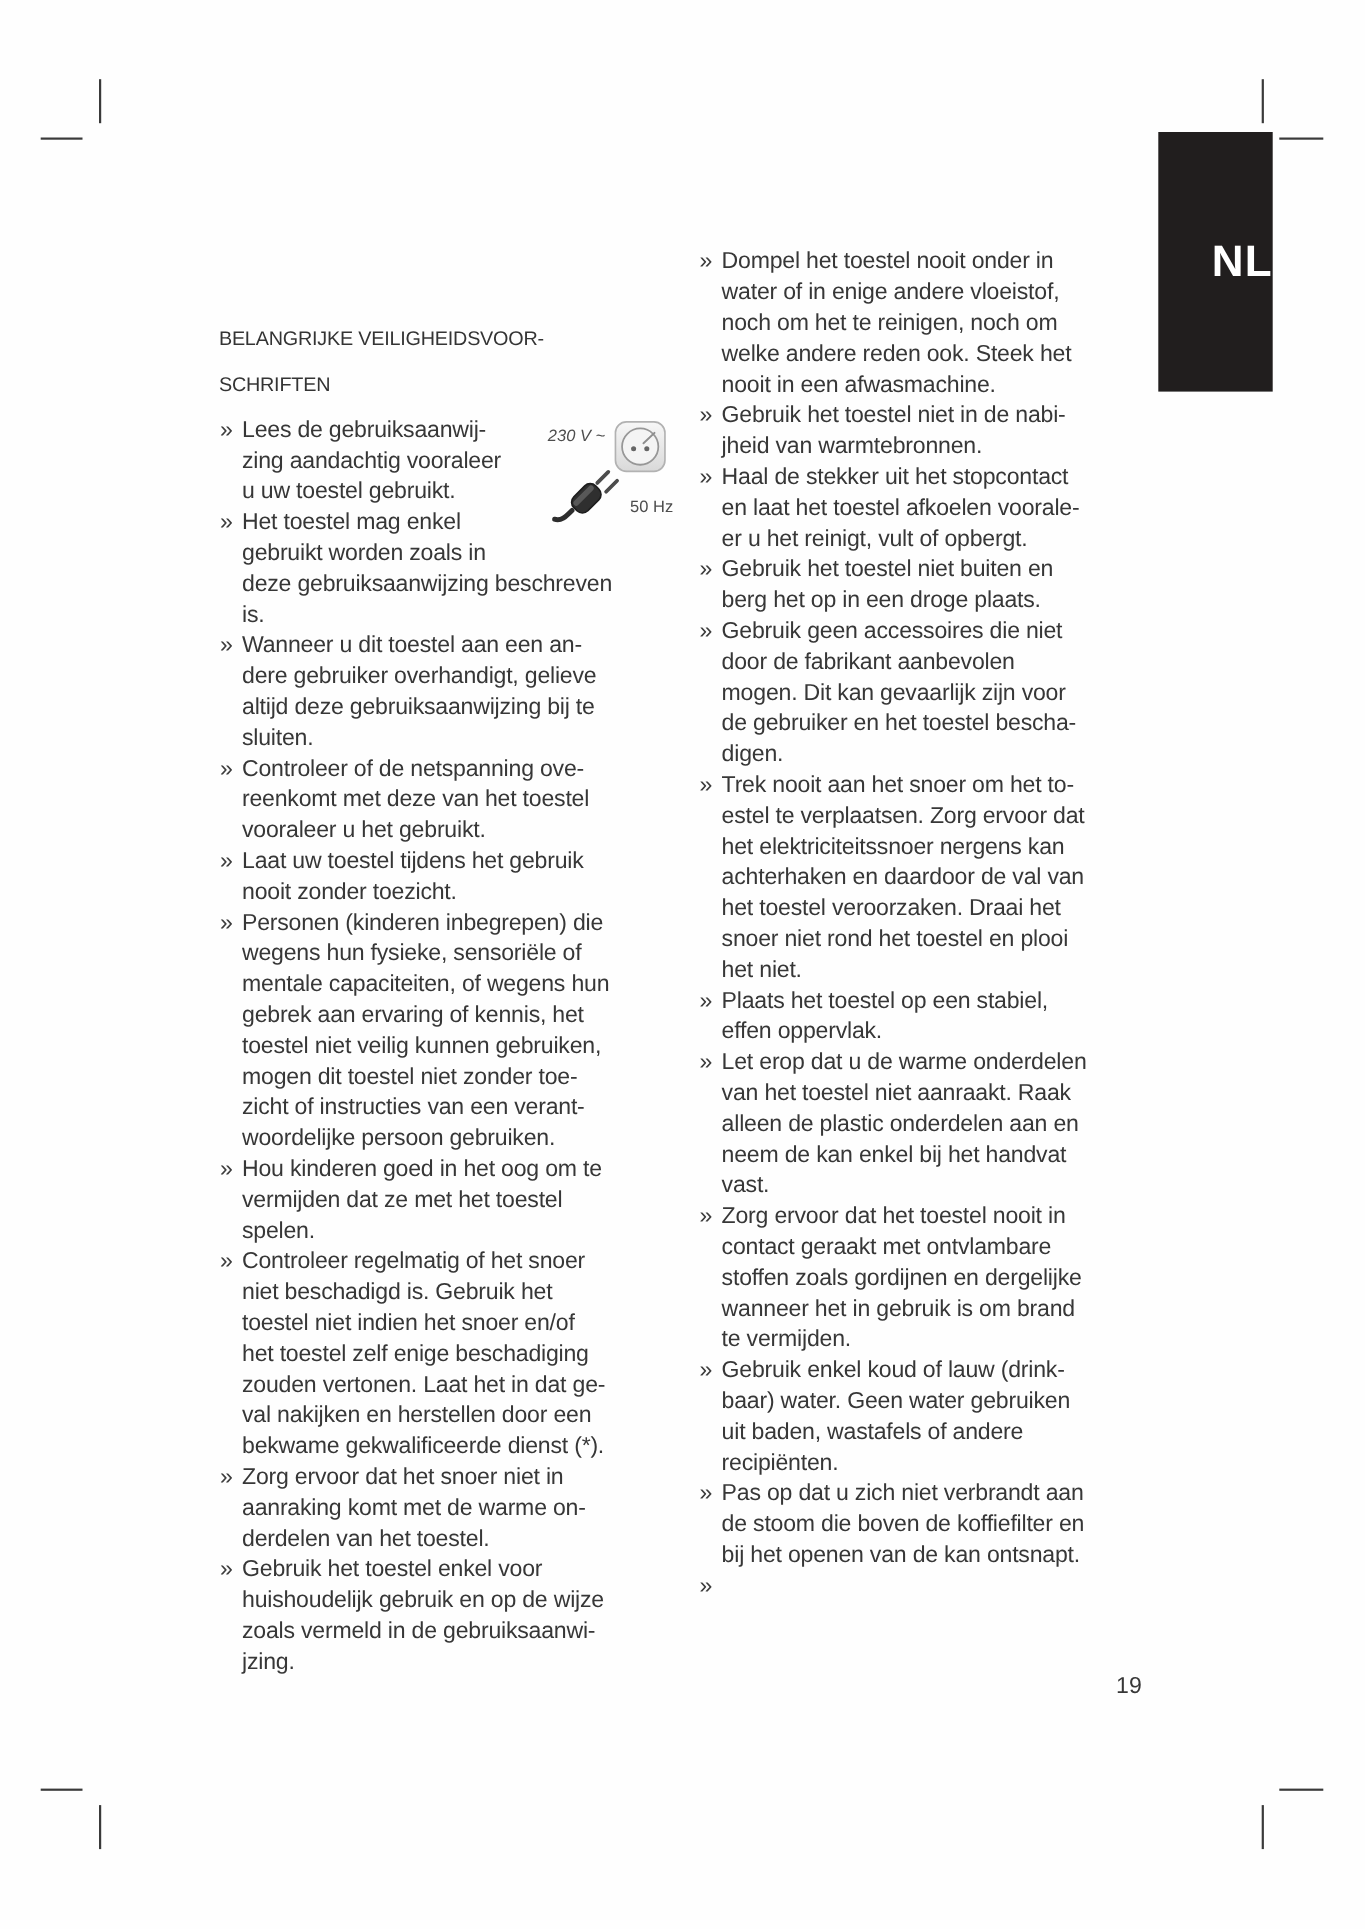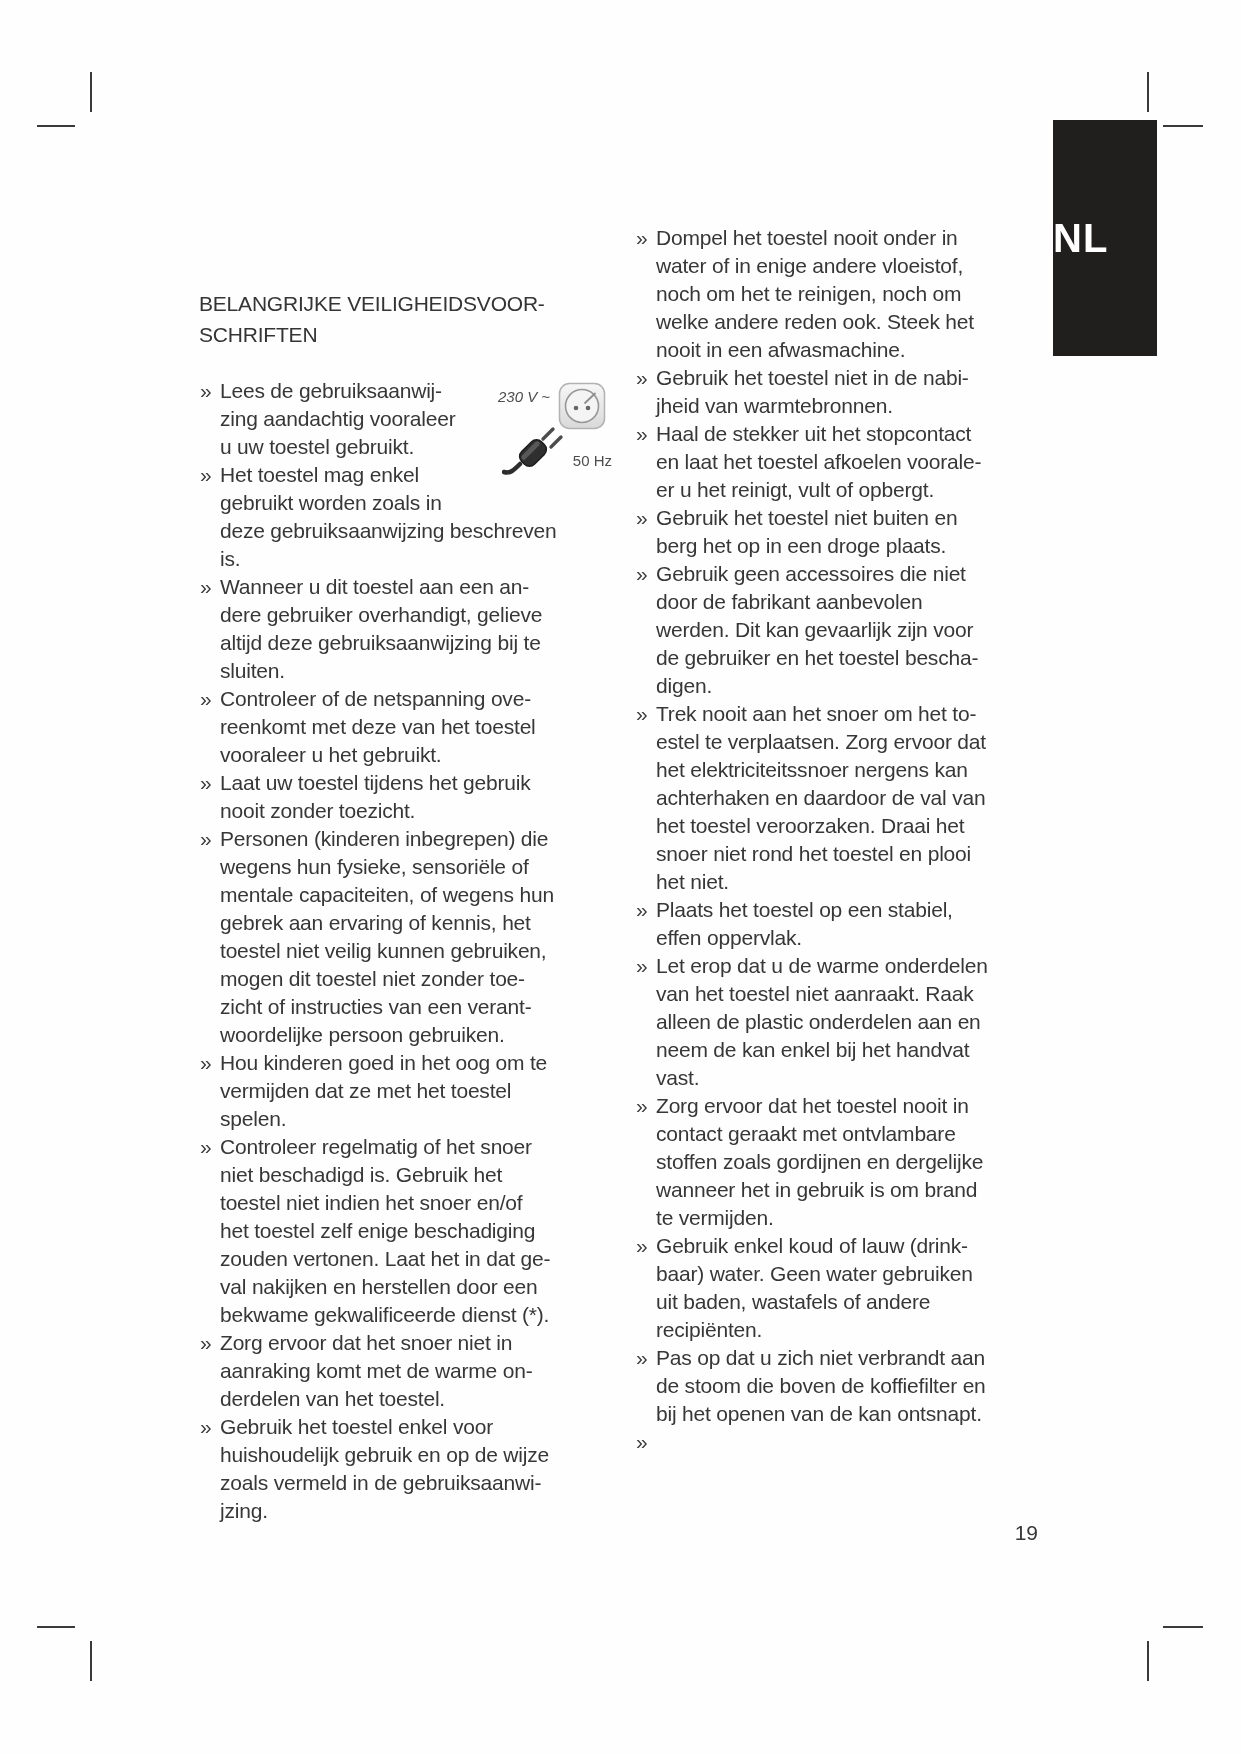--- a/index.html
+++ b/index.html
@@ -10,32 +10,32 @@
     font-family:"Liberation Sans","DejaVu Sans",sans-serif;
     color:#373737;
     overflow:hidden;
   }
   
   .crop{position:absolute;background:#3a3a3a;}
   
   #nl-tab{
     position:absolute;left:1053px;top:120px;width:104px;height:236px;
     background:#211e1e;color:#ffffff;
-    display:flex;align-items:center;justify-content:flex-start;
+    display:flex;align-items:center;justify-content:flex-end;
     font-size:40px;font-weight:bold;letter-spacing:1px;
   }
   
   #doc-title{
     position:absolute;left:199px;top:220px;
     font-size:36px;font-weight:500;color:#2e2e2e;letter-spacing:-0.5px;
     white-space:nowrap;
   }
   #section-heading{
     position:absolute;left:199px;top:288px;
-    font-size:21px;line-height:31px;color:#343434;
+    font-size:18px;line-height:41px;color:#343434;
     letter-spacing:-0.2px;white-space:pre-line;
   }
   
   .column{position:absolute;font-size:21px;line-height:28px;letter-spacing:-0.2px;}
   #col-left{left:200px;top:377px;width:404px;}
   #col-right{left:636px;top:224px;width:412px;}
   ul.bullet-list{list-style:none;margin:0;padding:0;}
   li.bullet-item{position:relative;padding-left:20px;}
   li.bullet-item .marker{position:absolute;left:0;top:0;color:#3d3d3d;}
   li.bullet-item .item-text{white-space:pre-line;text-align:right;}
@@ -153,21 +153,21 @@
 nooit in een afwasmachine.</span></li>
         <li class="bullet-item"><span class="marker">»</span><span class="item-text">Gebruik het toestel niet in de nabi-
 jheid van warmtebronnen.</span></li>
         <li class="bullet-item"><span class="marker">»</span><span class="item-text">Haal de stekker uit het stopcontact
 en laat het toestel afkoelen voorale-
 er u het reinigt, vult of opbergt.</span></li>
         <li class="bullet-item"><span class="marker">»</span><span class="item-text">Gebruik het toestel niet buiten en
 berg het op in een droge plaats.</span></li>
         <li class="bullet-item"><span class="marker">»</span><span class="item-text">Gebruik geen accessoires die niet
 door de fabrikant aanbevolen
-werden. Dit kan gevaarlijk zijn voor
+mogen. Dit kan gevaarlijk zijn voor
 de gebruiker en het toestel bescha-
 digen.</span></li>
         <li class="bullet-item"><span class="marker">»</span><span class="item-text">Trek nooit aan het snoer om het to-
 estel te verplaatsen. Zorg ervoor dat
 het elektriciteitssnoer nergens kan
 achterhaken en daardoor de val van
 het toestel veroorzaken. Draai het
 snoer niet rond het toestel en plooi
 het niet.</span></li>
         <li class="bullet-item"><span class="marker">»</span><span class="item-text">Plaats het toestel op een stabiel,

